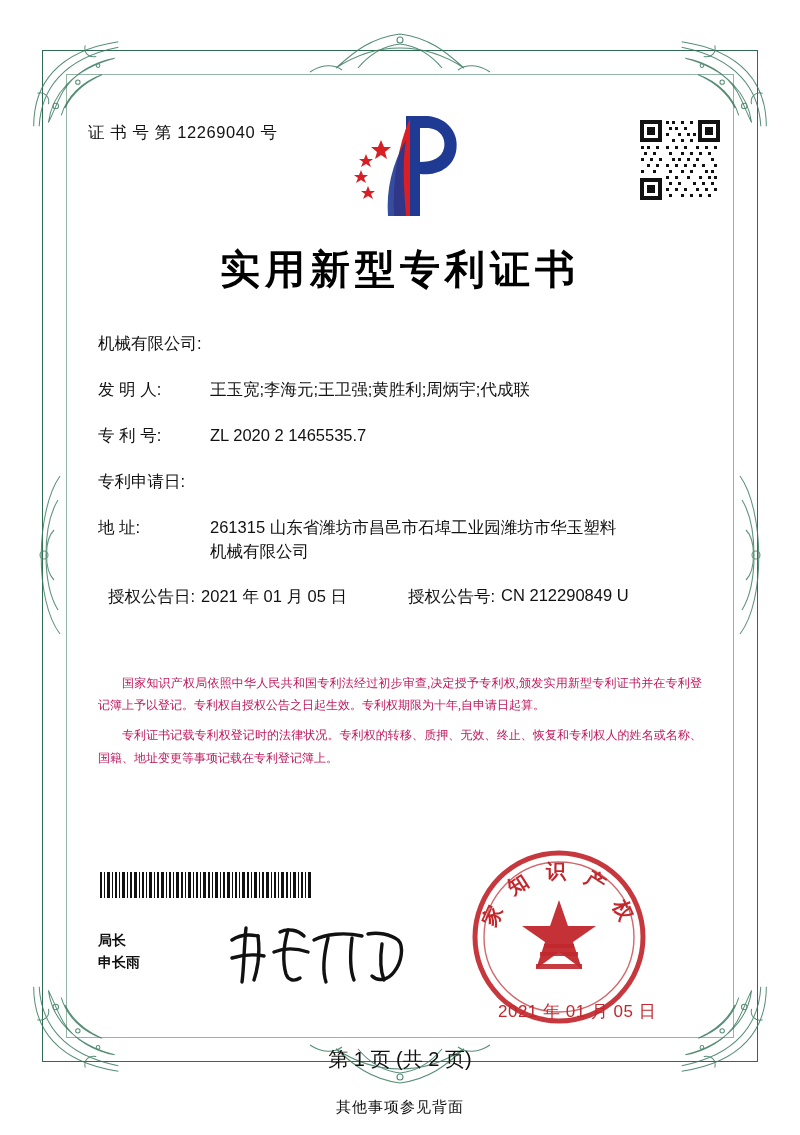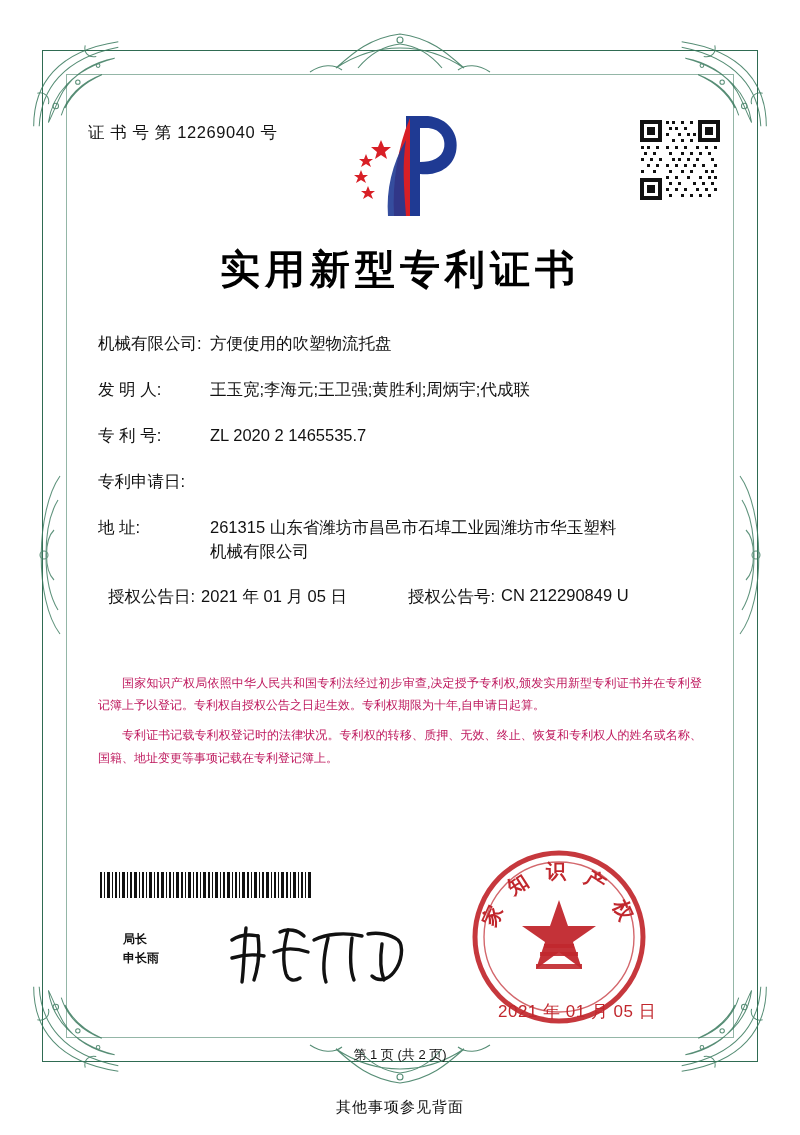--- a/index.html
+++ b/index.html
@@ -182,26 +182,25 @@
     top: 872px;
     width: 212px;
     height: 26px;
   }
 
   
   .sig-label {
     position: absolute;
     left: 98px;
     top: 930px;
-    font-size: 12px;
+    font-size: 14px;
     font-weight: bold;
     font-family: "Liberation Sans", sans-serif;
     line-height: 1.55;
     color: #111;
-    margin-left: 25px;
   }
   .sig-hand {
     position: absolute;
     left: 222px;
     top: 918px;
     width: 190px;
     height: 72px;
   }
 
   
@@ -221,21 +220,21 @@
     color: #c1272d;
     letter-spacing: 0.5px;
   }
 
   
   .page-num {
     position: absolute;
     left: 0; right: 0;
     top: 1046px;
     text-align: center;
-    font-size: 13px;
+    font-size: 20px;
     font-family: "Liberation Sans", sans-serif;
     color: #111;
   }
   .footer-note {
     position: absolute;
     left: 0; right: 0;
     top: 1098px;
     text-align: center;
     font-size: 15px;
     font-family: "Liberation Sans", sans-serif;
@@ -448,21 +447,20 @@
       <rect x="70" y="76" width="3" height="3"></rect>
     </g>
   </svg>
 
   <div class="title">实用新型专利证书</div>
 
   <div class="fields">
 
     <div class="row">
       <span class="lbl">机械有限公司:</span>
-      <span class="val">方便使用的吹塑物流托盘</span>
     </div>
 
     <div class="row">
       <span class="lbl">发  明  人:</span>
       <span class="val">王玉宽;李海元;王卫强;黄胜利;周炳宇;代成联</span>
     </div>
 
     <div class="row">
       <span class="lbl">专  利  号:</span>
       <span class="val">ZL 2020 2 1465535.7</span>

